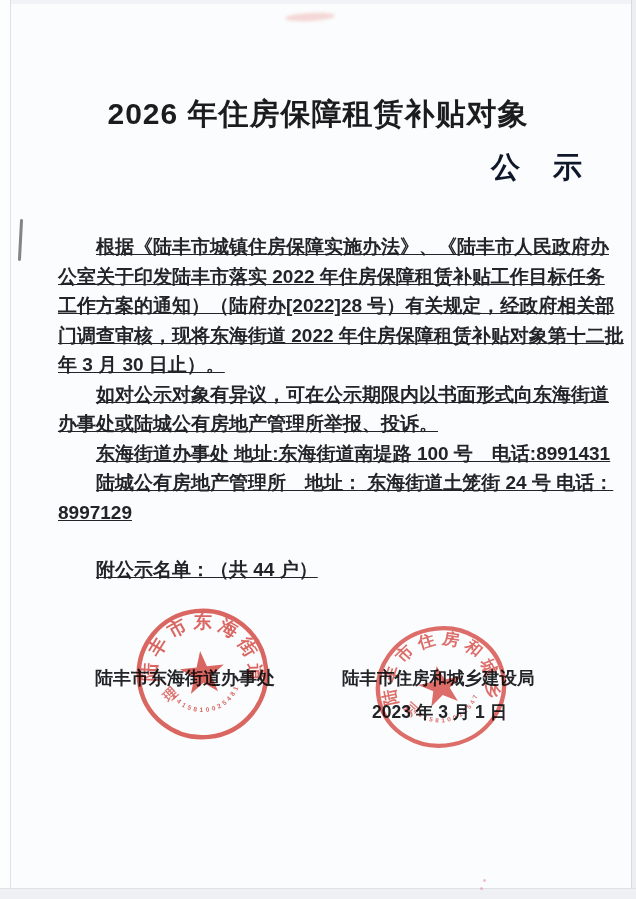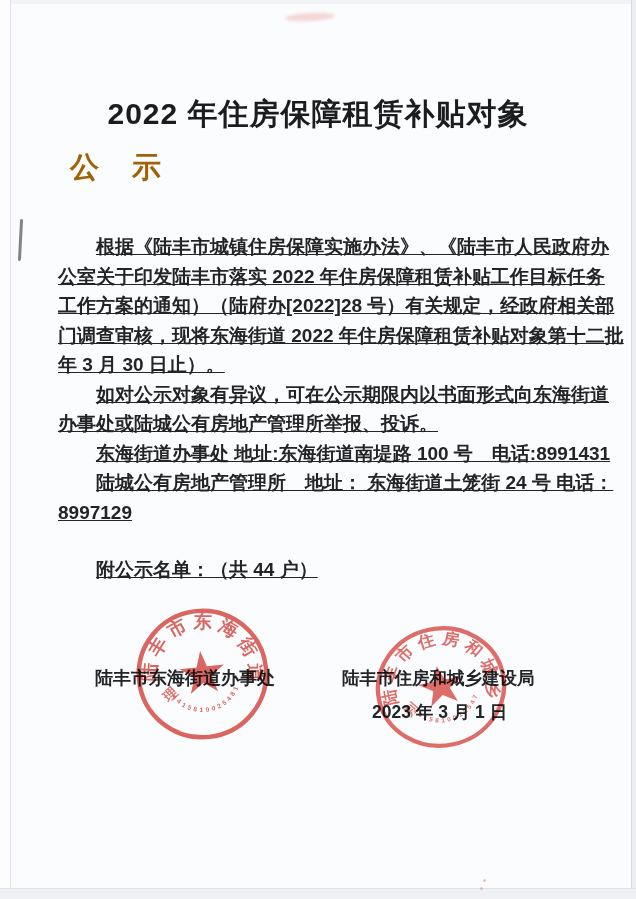--- a/index.html
+++ b/index.html
@@ -14,22 +14,22 @@
   
   .artifact-line{position:absolute;left:19px;top:219px;width:2.5px;height:42px;
     background:#6e6e72;border-radius:2px;transform:rotate(3deg);opacity:.85;}
   .smudge-top{position:absolute;left:285px;top:13px;width:50px;height:8px;border-radius:50%;
     background:rgba(225,118,112,.28);filter:blur(1.5px);transform:rotate(-3deg);}
   .dot-pink{position:absolute;width:3px;height:3px;border-radius:50%;background:rgba(232,140,152,.55);}
   .dot-a{left:483px;top:879px;} .dot-b{left:480px;top:887px;}
   
   .title{position:absolute;left:58px;top:92px;width:520px;margin:0;text-align:center;
     font-size:30px;line-height:44px;font-weight:700;letter-spacing:1px;color:#1b1c1e;}
-  .subtitle{position:absolute;left:70px;top:145px;width:520px;margin:0;text-align:left;
-    font-size:29px;line-height:44px;font-weight:700;letter-spacing:2px;color:#a16207;}
+  .subtitle{position:absolute;left:64px;top:145px;width:520px;margin:0;text-align:right;
+    font-size:29px;line-height:44px;font-weight:700;letter-spacing:2px;color:#0f172a;}
   
   .body{position:absolute;left:58px;top:232px;width:520px;font-size:19px;
     line-height:29.5px;font-weight:600;color:#232427;}
   .para{margin:0;padding:0;}
   .para.gap{margin-top:28px;}
   .ln{display:block;width:520px;white-space:nowrap;text-align:justify;text-align-last:justify;text-decoration:underline;}
   .ln.first{text-indent:2em;}
   .ln.last{text-align-last:left;}
   
   .sig{position:absolute;font-weight:600;color:#232427;white-space:nowrap;}
@@ -53,21 +53,21 @@
 
   <div class="edge-top"></div>
   <div class="edge-left"></div>
   <div class="edge-right"></div>
   <div class="edge-bottom"></div>
   <div class="artifact-line"></div>
   <div class="smudge-top"></div>
   <div class="dot-pink dot-a"></div>
   <div class="dot-pink dot-b"></div>
 
-  <h1 class="title">2022 年住房保障租赁补贴对象</h1>
+  <h1 class="title">2026 年住房保障租赁补贴对象</h1>
   <h2 class="subtitle">公　示</h2>
 
   <div class="body">
     <p class="para">
       <span class="ln first">根据《陆丰市城镇住房保障实施办法》、《陆丰市人民政府办</span>
       <span class="ln">公室关于印发陆丰市落实 2022 年住房保障租赁补贴工作目标任务</span>
       <span class="ln">工作方案的通知）（陆府办[2022]28 号）有关规定，经政府相关部</span>
       <span class="ln">门调查审核，现将东海街道 2022 年住房保障租赁补贴对象第十二批</span>
       <span class="ln last">年 3 月 30 日止）。</span>
     </p>

